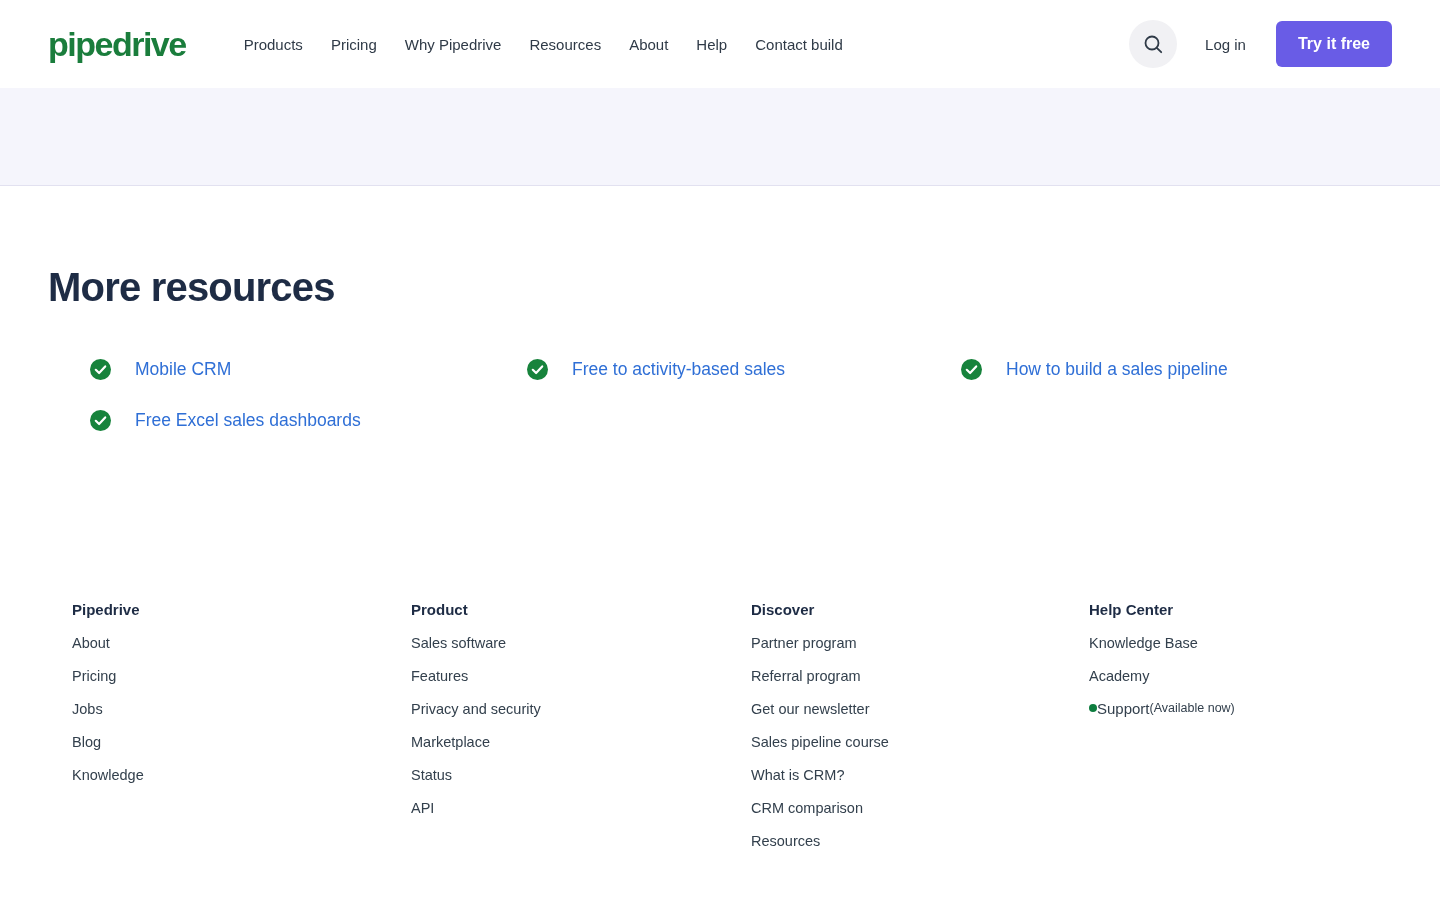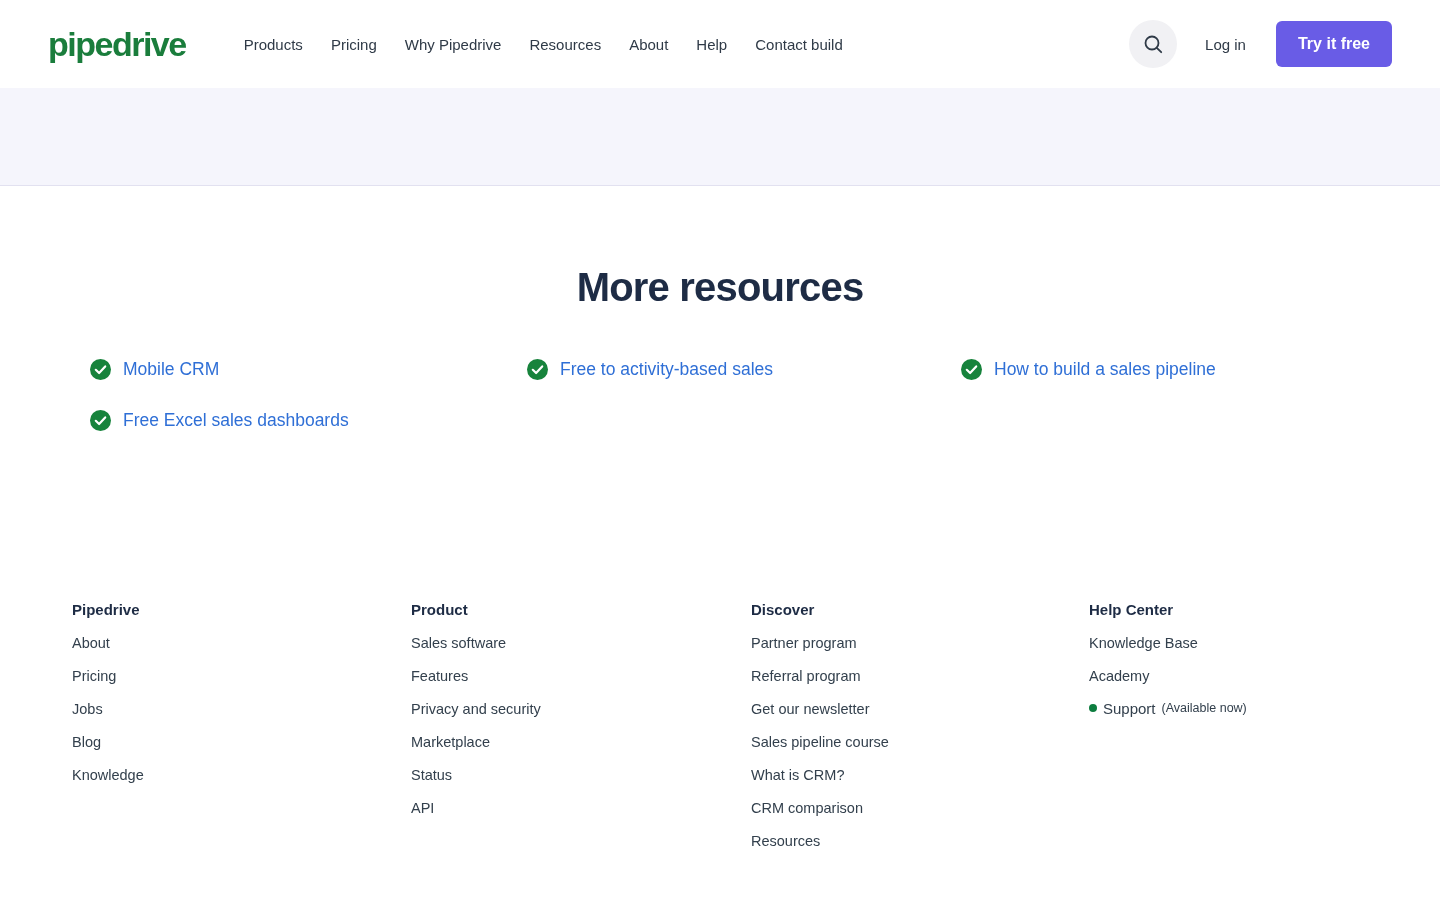--- a/index.html
+++ b/index.html
@@ -80,33 +80,32 @@
   
   .resources-section {
     padding: 78px 48px 0 48px;
   }
   .section-title {
     font-size: 40px;
     font-weight: 800;
     color: #1e2c45;
     letter-spacing: -0.8px;
     line-height: 1.15;
-    text-align: center;
   }
   .links-grid {
     margin-top: 48px;
     margin-left: 42px;
     display: grid;
     grid-template-columns: 437px 434px auto;
     row-gap: 28px;
   }
   .res-link {
     display: flex;
     align-items: center;
-    gap: 12px;
+    gap: 24px;
     cursor: pointer;
   }
   .check-icon {
     width: 21px;
     height: 21px;
     flex: 0 0 21px;
     display: block;
   }
   .res-link-label {
     font-size: 17.5px;
@@ -136,21 +135,21 @@
     line-height: 15px;
   }
   .footer-link {
     font-size: 14.5px;
     color: #33404d;
     cursor: pointer;
   }
   .support-row {
     display: flex;
     align-items: center;
-    gap: 6px;
+    gap: 0;
     cursor: pointer;
   }
   .status-dot {
     width: 8px;
     height: 8px;
     border-radius: 50%;
     background: #0d7d3f;
     flex: 0 0 8px;
   }
   .support-label {

